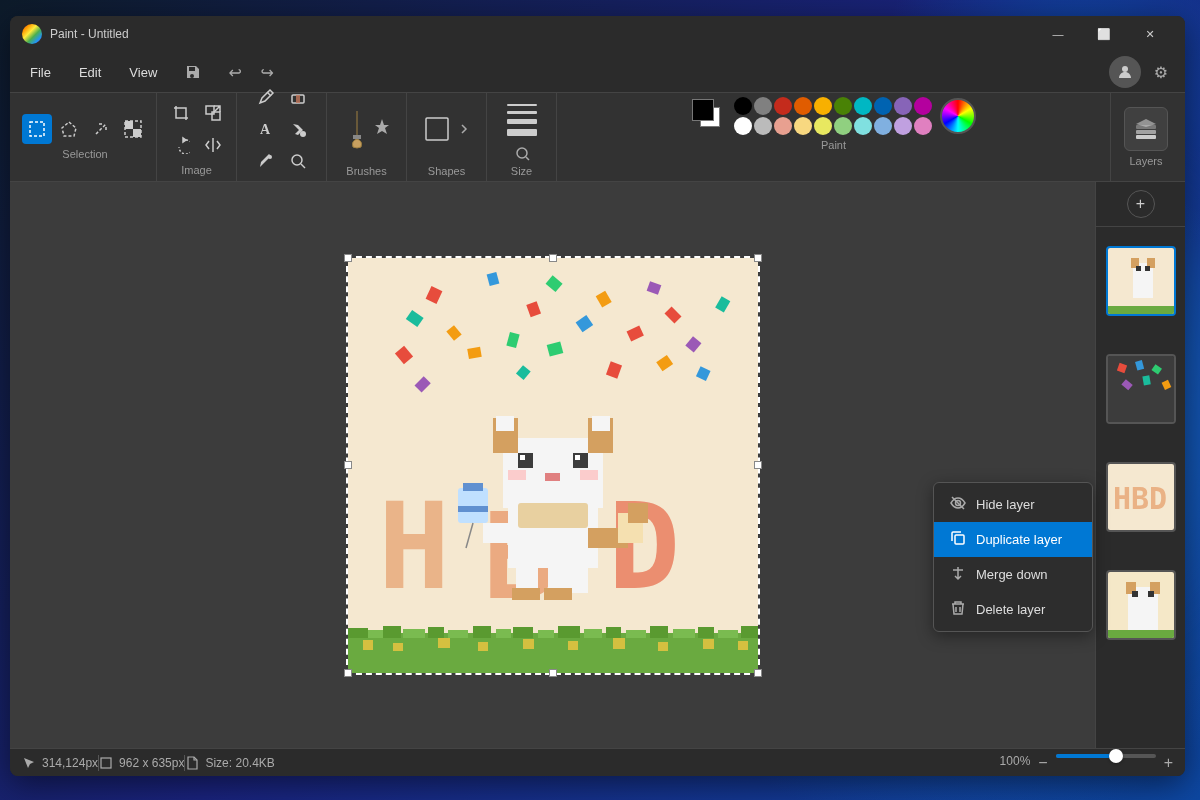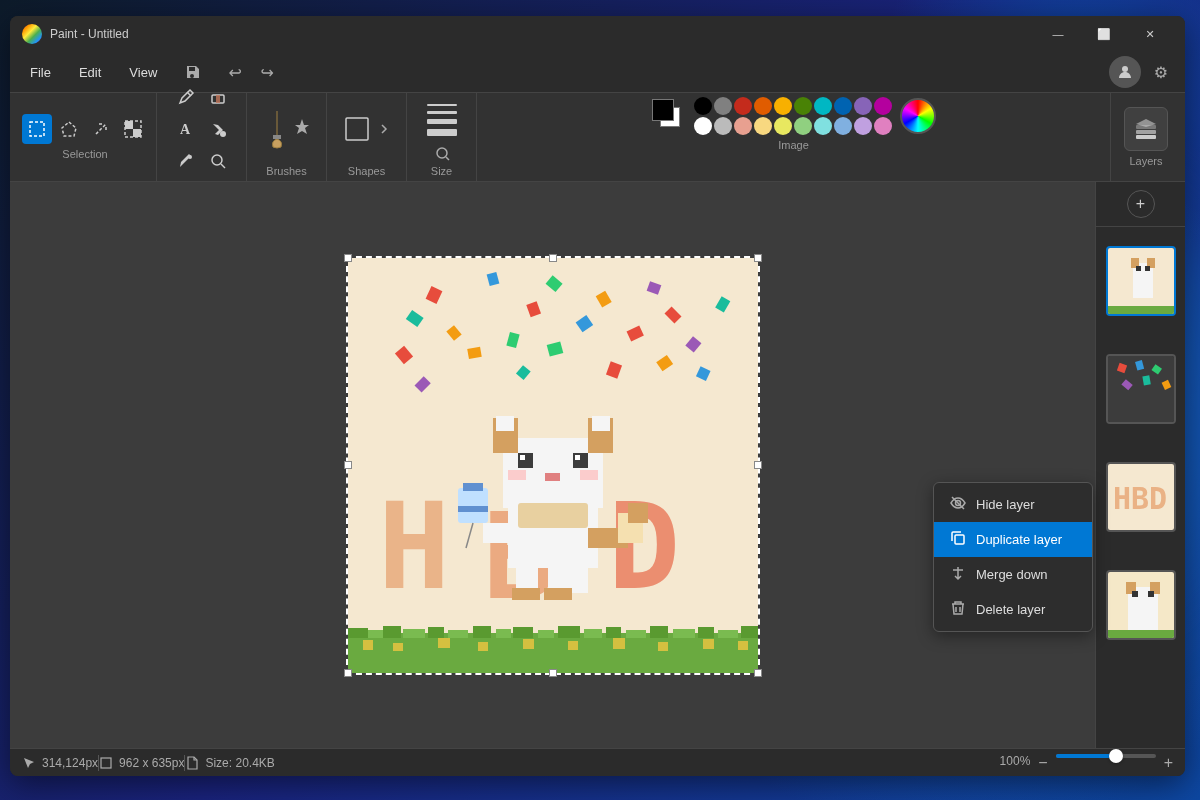--- a/index.html
+++ b/index.html
@@ -484,20 +484,48 @@
           <svg width="18" height="18" viewBox="0 0 18 18" fill="none">
             <rect x="1" y="1" width="8" height="8" fill="#ccc"></rect>
             <rect x="9" y="9" width="8" height="8" fill="#ccc"></rect>
             <rect x="1" y="1" width="16" height="16" stroke="#ccc" fill="none" stroke-width="1.5" stroke-dasharray="3,2"></rect>
           </svg>
         </div>
       </div>
       <span class="toolbar-group-label">Selection</span>
     </div>
 
+    <div class="toolbar-group" style="min-width:80px;">
+      <div class="image-tools">
+        <div class="tool-btn">
+          <svg width="18" height="18" viewBox="0 0 18 18" fill="none" stroke="#ccc" stroke-width="1.5">
+            <path d="M4 2v12h12M2 4h12v12"></path>
+          </svg>
+        </div>
+        <div class="tool-btn">
+          <svg width="18" height="18" viewBox="0 0 18 18" fill="none" stroke="#ccc" stroke-width="1.5">
+            <rect x="2" y="2" width="8" height="8"></rect>
+            <rect x="8" y="8" width="8" height="8"></rect>
+            <path d="M10 2h6v6M10 8l6-6"></path>
+          </svg>
+        </div>
+        <div class="tool-btn">
+          <svg width="18" height="18" viewBox="0 0 18 18" fill="none" stroke="#ccc" stroke-width="1.5">
+            <path d="M14 4a7 7 0 11-7 7" stroke-dasharray="2,2"></path>
+            <path d="M14 4l-3-2v4l3-2z" fill="#ccc"></path>
+          </svg>
+        </div>
+        <div class="tool-btn">
+          <svg width="18" height="18" viewBox="0 0 18 18" fill="none" stroke="#ccc" stroke-width="1.5">
+            <path d="M9 2v14M5 5l-3 4 3 4M13 5l3 4-3 4"></path>
+          </svg>
+        </div>
+      </div>
+      <span class="toolbar-group-label">Image</span>
+    </div>
 
     <div class="toolbar-group" style="min-width:90px;">
       <div class="tools-grid">
         <div class="tool-btn">
           <svg width="18" height="18" viewBox="0 0 18 18" fill="none">
             <path d="M3 15l2-5 8-8 3 3-8 8-5 2z" stroke="#ccc" stroke-width="1.5" fill="none"></path>
             <path d="M10 4l4 4" stroke="#ccc" stroke-width="1.5"></path>
           </svg>
         </div>
         <div class="tool-btn">
@@ -604,21 +632,21 @@
             <div class="palette-color" style="background:#90d080"></div>
             <div class="palette-color" style="background:#80e0e0"></div>
             <div class="palette-color" style="background:#80b0e0"></div>
             <div class="palette-color" style="background:#c0a0e0"></div>
             <div class="palette-color" style="background:#e080c0"></div>
           </div>
         </div>
 
         <div class="color-picker-btn"></div>
       </div>
-      <span class="toolbar-group-label">Image</span>
+      <span class="toolbar-group-label">Paint</span>
     </div>
 
     <div class="toolbar-group" style="min-width:70px;">
       <div class="layers-icon-btn">
         <svg width="28" height="28" viewBox="0 0 28 28" fill="none">
           <rect x="4" y="10" width="20" height="4" rx="1" fill="#ccc" opacity="0.4"></rect>
           <rect x="4" y="15" width="20" height="4" rx="1" fill="#ccc" opacity="0.7"></rect>
           <rect x="4" y="20" width="20" height="4" rx="1" fill="#ccc"></rect>
           <path d="M4 9l10-5 10 5-10 3z" fill="#ccc" opacity="0.6"></path>
         </svg>

